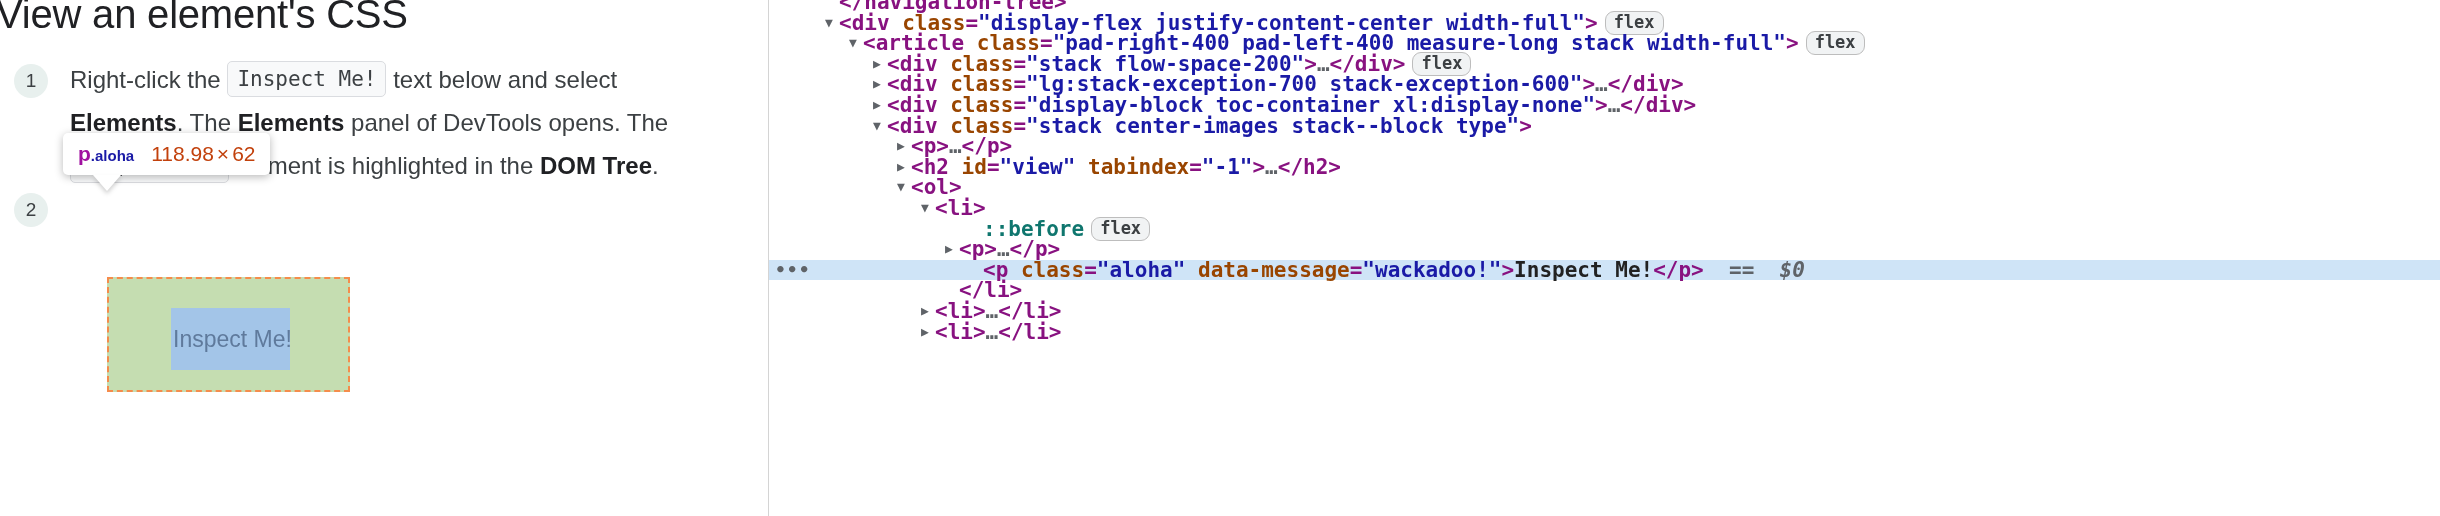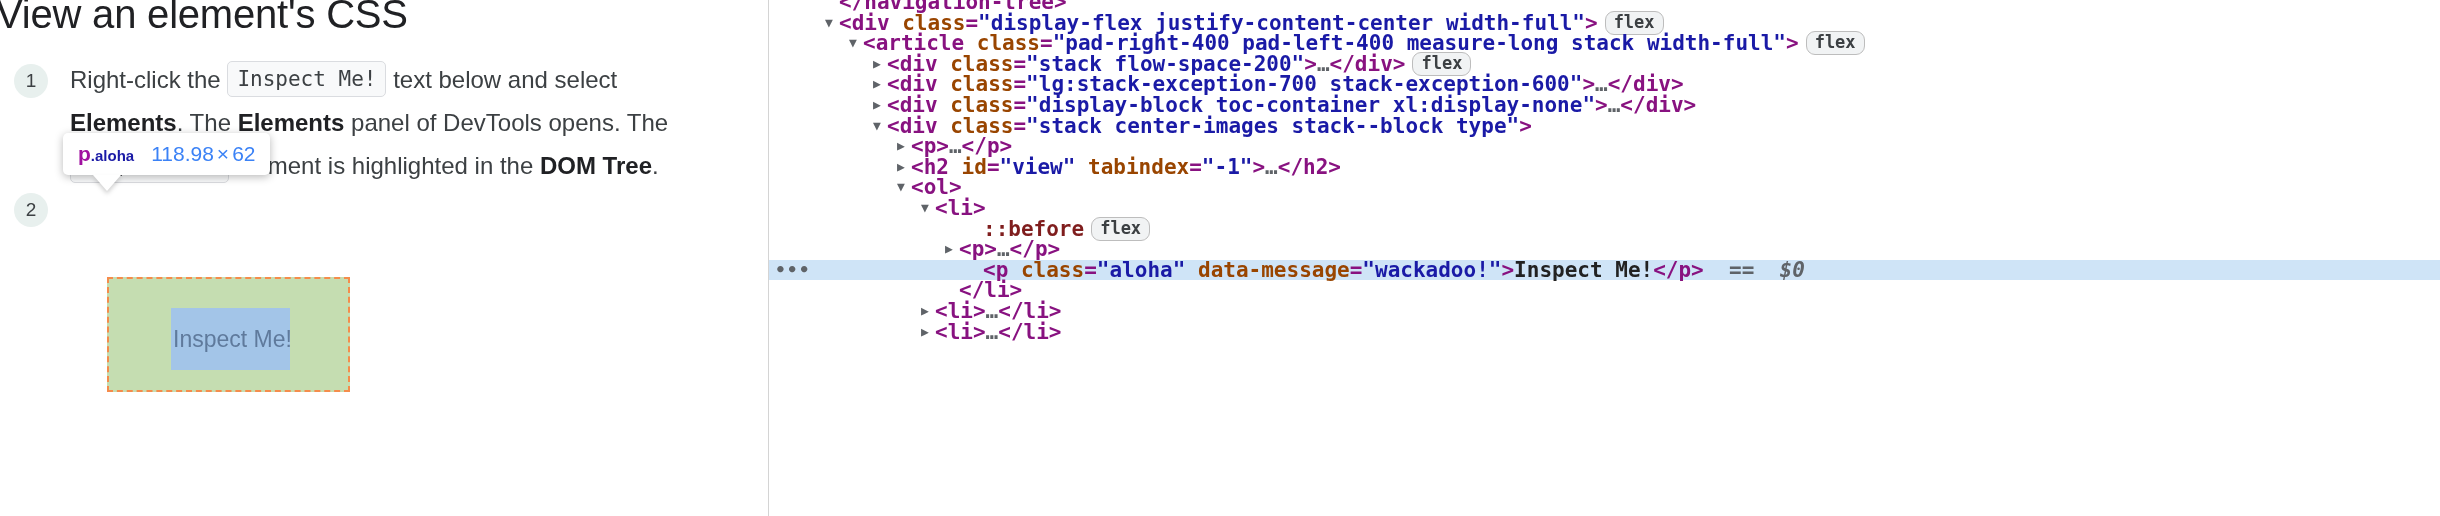--- a/index.html
+++ b/index.html
@@ -95,21 +95,21 @@
     white-space:nowrap;
     z-index:8;
   }
   .hl-tooltip .sel-tag{
     font-weight:700;font-size:21px;color:#a010a0;
   }
   .hl-tooltip .sel-class{
     font-weight:700;font-size:15px;color:#1a1aa6;
   }
   .hl-tooltip .dims{
-    font-size:21px;color:#3b82f6;margin-left:17px;
+    font-size:21px;color:#c2410c;margin-left:17px;
   }
   .hl-tooltip .dims .x{margin:0 3px;}
   .tooltip-arrow{
     position:absolute;
     left:30px;top:100%;
     width:0;height:0;
     border-left:14px solid transparent;
     border-right:14px solid transparent;
     border-top:16px solid #ffffff;
     filter:drop-shadow(0 3px 2px rgba(0,0,0,.18));
@@ -154,21 +154,21 @@
     color:#5f6368;font-size:13px;
     text-align:left;
     flex:0 0 14px;
   }
   .tri.empty{color:transparent;}
   .code{white-space:pre;}
   .t-tag{color:#881280;}
   .t-attr{color:#994500;}
   .t-val{color:#1a1aa6;}
   .t-text{color:#222222;}
-  .t-pseudo{color:#7f1d1d;}
+  .t-pseudo{color:#0f766e;}
   .t-ellip{color:#5f6368;}
   .t-dollar{color:#5f6368;font-style:italic;}
   .badge{
     display:inline-block;
     font-family:"DejaVu Sans Mono","Liberation Mono",monospace;
     font-size:17px;line-height:17px;
     padding:2px 8px 3px 8px;
     border:1px solid #bdbdbd;
     border-radius:9px;
     background:#f1f3f4;

